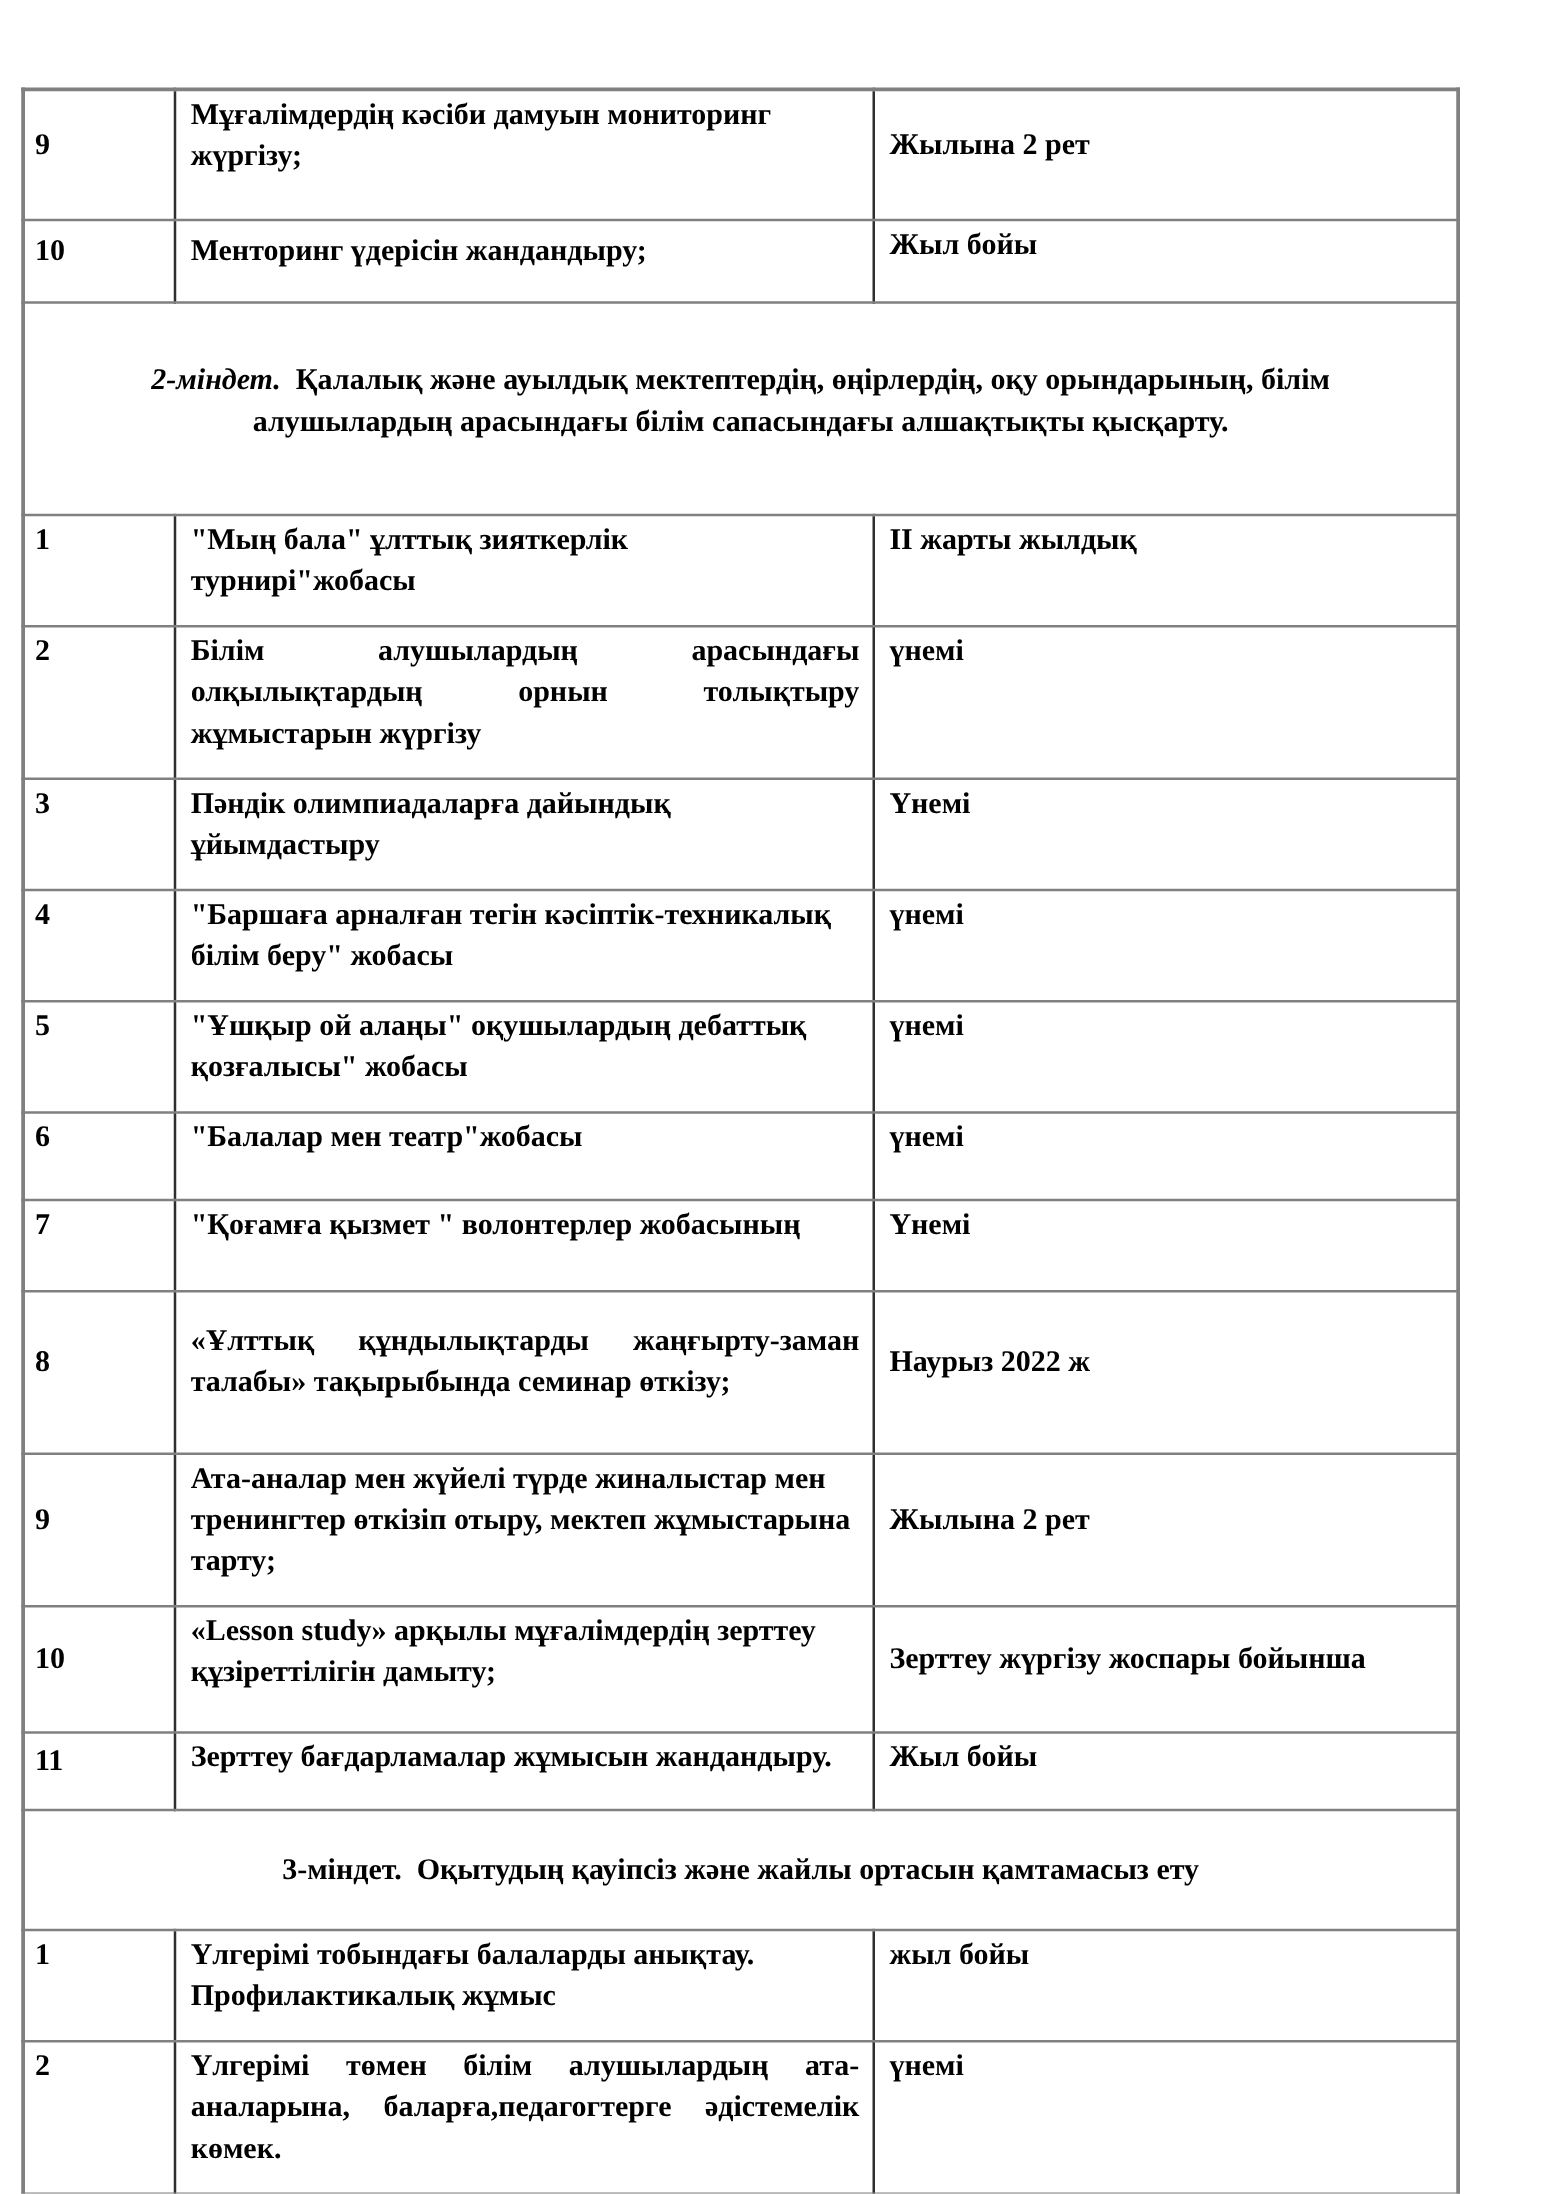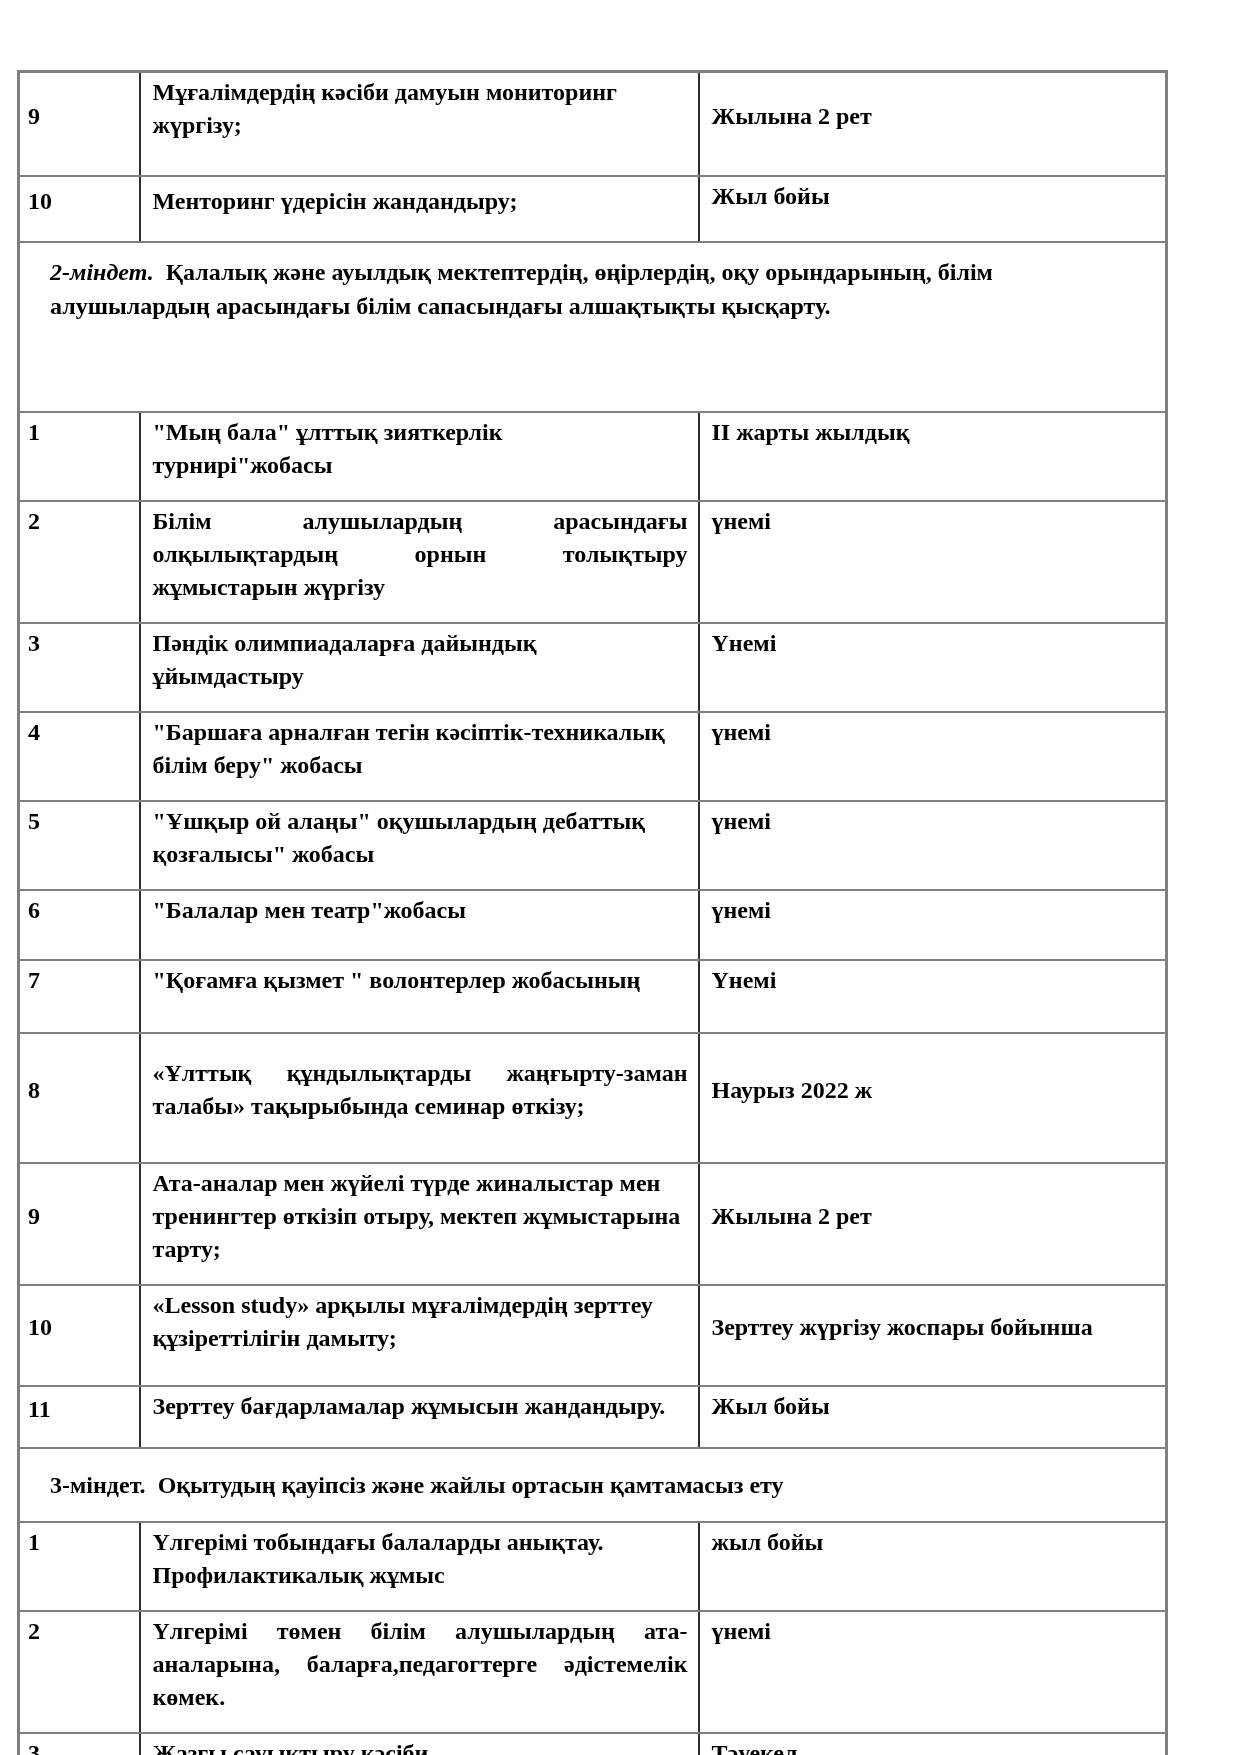--- a/index.html
+++ b/index.html
@@ -40,23 +40,23 @@
     padding: 3px 10px 18px 12px;
     overflow: hidden;
     font-weight: bold;
   }
   td.num    { padding-left: 8px;  border-right-color: #2e2e2e; }
   td.task   { border-left-color: #2e2e2e; border-right-color: #2e2e2e; }
   td.timing { border-left-color: #2e2e2e; }
   td.va-m   { vertical-align: middle; }
   td.jst    { text-align: justify; }
   td.section-cell {
-    text-align: left;
+    text-align: center;
     font-weight: bold;
-    padding: 12px 30px 6px 30px;
+    padding: 44px 30px 6px 30px;
     line-height: 34px;
   }
   td.section-cell.mid {
     vertical-align: middle;
     padding-top: 6px;
   }
   .sec-label { font-style: italic; }
   .sec-title { font-style: normal; }
 </style>
 </head>
@@ -138,21 +138,21 @@
         <td class="num va-m">10</td>
         <td class="task">«Lesson study» арқылы мұғалімдердің зерттеу құзіреттілігін дамыту;</td>
         <td class="timing va-m">Зерттеу жүргізу жоспары бойынша</td>
       </tr>
       <tr style="height:62px">
         <td class="num va-m">11</td>
         <td class="task">Зерттеу бағдарламалар жұмысын жандандыру.</td>
         <td class="timing">Жыл бойы</td>
       </tr>
 
-      <tr style="height:74px">
+      <tr style="height:96px">
         <td class="section-cell mid" colspan="3">
           <span class="sec-title">3-міндет.</span>&nbsp; 
           <span class="sec-title">Оқытудың қауіпсіз және жайлы ортасын қамтамасыз ету</span>
         </td>
       </tr>
 
       <tr style="height:68px">
         <td class="num">1</td>
         <td class="task">Үлгерімі тобындағы балаларды анықтау. Профилактикалық жұмыс</td>
         <td class="timing">жыл бойы</td>

